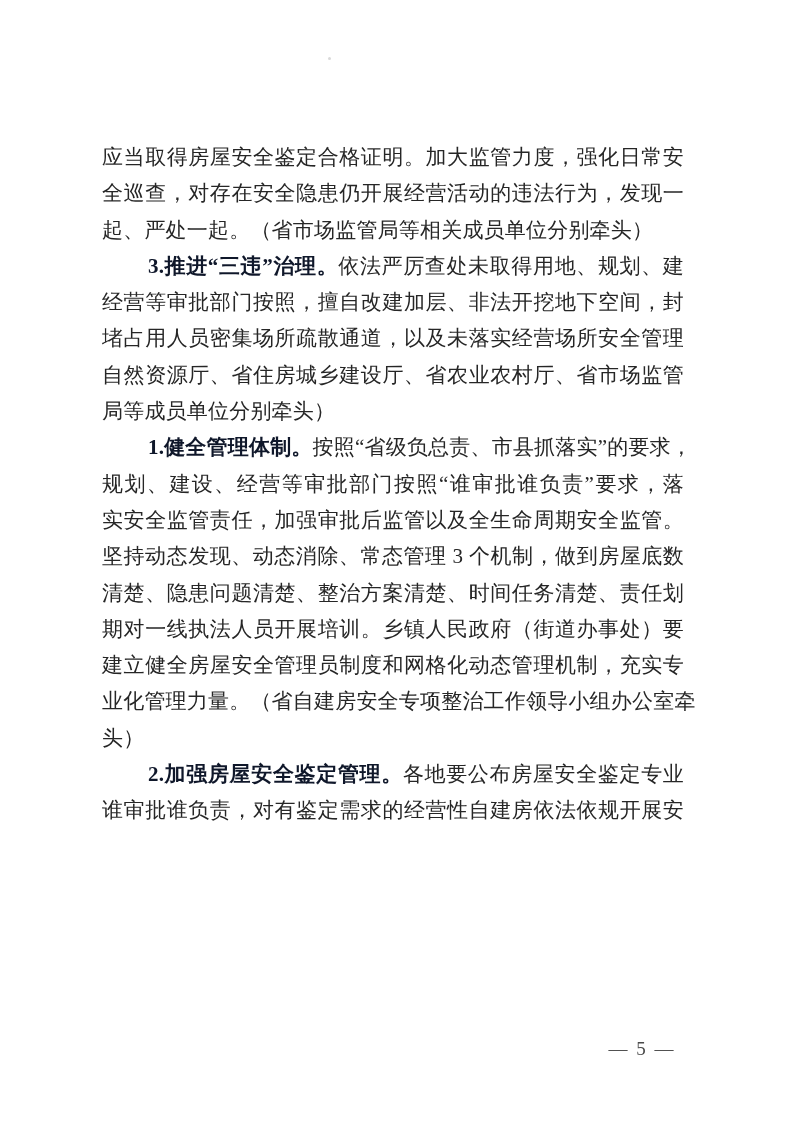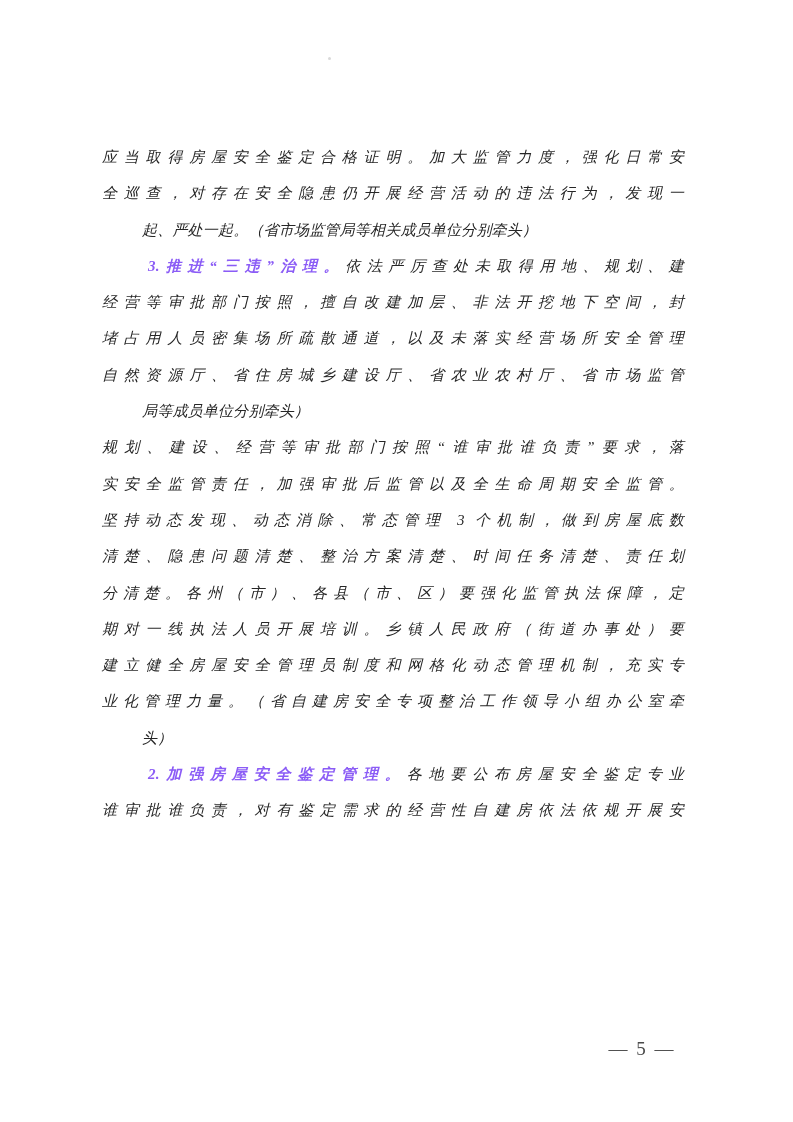--- a/index.html
+++ b/index.html
@@ -18,36 +18,35 @@
   .text-block {
     position: absolute;
     left: 102px;
     top: 139px;
     width: 582px;
     color: #262626;
   }
   .line {
     height: 36.3px;
     line-height: 36.3px;
-    font-size: 15px;
+    font-size: 21px;
     letter-spacing: 0.2px;
     white-space: nowrap;
     text-align: justify;
     text-justify: inter-character;
     overflow: visible;
-    font-style: italic;
   }
   
   .jf { text-align-last: justify; }
   
-  .js { text-align-last: left; margin-left: 40px; }
+  .js { text-align-last: left; }
   .ind { text-indent: 46px; }
   .bold-lead {
     font-weight: 700;
-    color: #8b5cf6;
+    color: #0f172a;
   }
   .page-number {
     position: absolute;
     right: 106px;
     top: 1038px;
     width: 90px;
     text-align: center;
     font-size: 19px;
     letter-spacing: 2px;
     color: #4a4a4a;
@@ -76,25 +75,25 @@
     <div class="line jf"><span>全巡查，对存在安全隐患仍开展经营活动的违法行为，发现一</span></div>
     <div class="line js"><span>起、严处一起。（省市场监管局等相关成员单位分别牵头）</span></div>
 
     <div class="line jf ind"><span class="bold-lead">3.推进“三违”治理。</span><span>依法严厉查处未取得用地、规划、建</span></div>
     <div class="line jf"><span>经营等审批部门按照，擅自改建加层、非法开挖地下空间，封</span></div>
     <div class="line jf"><span>堵占用人员密集场所疏散通道，以及未落实经营场所安全管理</span></div>
     <div class="line jf"><span>自然资源厅、省住房城乡建设厅、省农业农村厅、省市场监管</span></div>
     <div class="line js"><span>局等成员单位分别牵头）</span></div>
 
 
+    <div class="line jf ind"><span class="bold-lead">1.健全管理体制。</span><span>按照“省级负总责、市县抓落实”的要求，</span></div>
     <div class="line jf"><span>规划、建设、经营等审批部门按照“谁审批谁负责”要求，落</span></div>
     <div class="line jf"><span>实安全监管责任，加强审批后监管以及全生命周期安全监管。</span></div>
     <div class="line jf"><span>坚持动态发现、动态消除、常态管理 3 个机制，做到房屋底数</span></div>
     <div class="line jf"><span>清楚、隐患问题清楚、整治方案清楚、时间任务清楚、责任划</span></div>
-    <div class="line jf"><span>分清楚。各州（市）、各县（市、区）要强化监管执法保障，定</span></div>
     <div class="line jf"><span>期对一线执法人员开展培训。乡镇人民政府（街道办事处）要</span></div>
     <div class="line jf"><span>建立健全房屋安全管理员制度和网格化动态管理机制，充实专</span></div>
     <div class="line jf"><span>业化管理力量。（省自建房安全专项整治工作领导小组办公室牵</span></div>
     <div class="line js"><span>头）</span></div>
 
     <div class="line jf ind"><span class="bold-lead">2.加强房屋安全鉴定管理。</span><span>各地要公布房屋安全鉴定专业</span></div>
     <div class="line jf"><span>谁审批谁负责，对有鉴定需求的经营性自建房依法依规开展安</span></div>
 
   </div>
 

